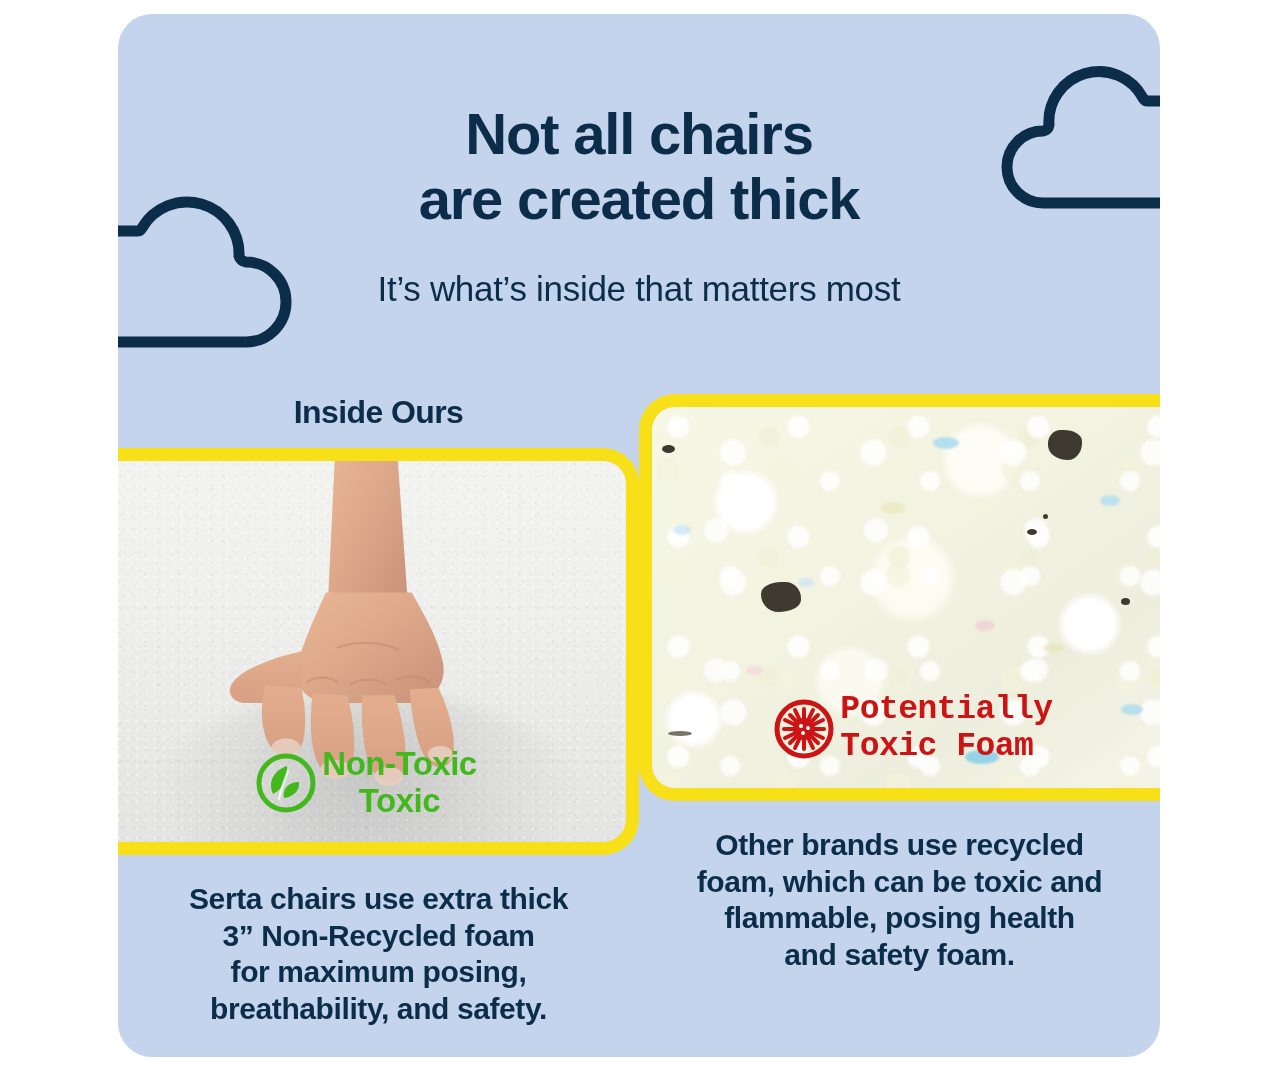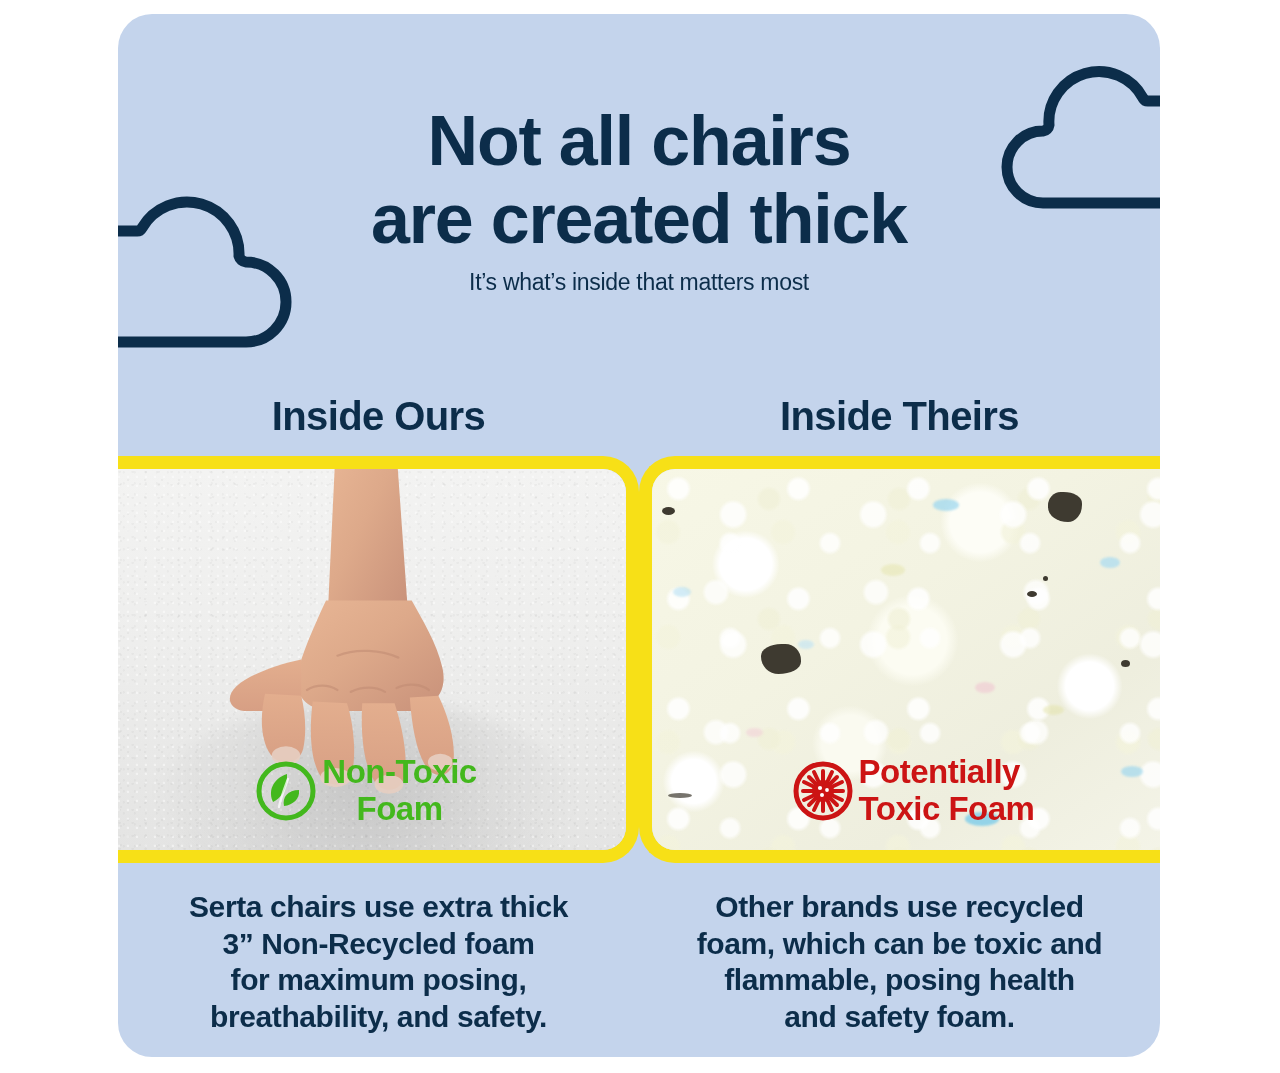--- a/index.html
+++ b/index.html
@@ -25,46 +25,46 @@
   .cloud svg{display:block;}
   .cloud-left{left:-12px;top:180px;}
   .cloud-right{right:-18px;top:46px;}
 
   
   .headline{
     position:absolute;left:0;right:0;top:88px;
     text-align:center;
     color:#0c2d4a;
     font-weight:800;
-    font-size:70px;
+    font-size:58px;
     line-height:1.12;
     letter-spacing:-1.2px;
   }
   .headline .l2{display:block;}
   .subhead{
     position:absolute;left:0;right:0;top:255px;
     text-align:center;
     color:#0c2d4a;
     font-weight:400;
-    font-size:23px;
+    font-size:35px;
     letter-spacing:-0.3px;
   }
 
   
   .cols{
     position:absolute;left:0;top:380px;width:1042px;
     display:flex;
   }
   .col{width:521px;position:relative;}
 
   .col-title{
     text-align:center;
     color:#0c2d4a;
     font-weight:800;
-    font-size:40px;
+    font-size:32px;
     letter-spacing:-0.6px;
     margin-bottom:17px;
   }
 
   
   .panel{
     position:relative;
     height:407px;
     border:13px solid #f7e017;
     box-sizing:border-box;
@@ -74,20 +74,21 @@
     margin-left:-13px;
     border-left:none;
     border-top-right-radius:36px;
     border-bottom-right-radius:36px;
   }
   .panel-right{
     margin-right:-13px;
     border-right:none;
     border-top-left-radius:36px;
     border-bottom-left-radius:36px;
+    font-family:Liberation Mono, monospace;
   }
   .media{position:absolute;inset:0;overflow:hidden;}
 
   
   .foam-white{
     position:absolute;inset:0;
     background:
       radial-gradient(ellipse 70% 50% at 50% 110%, #d8d8d8 0%, rgba(216,216,216,0) 60%),
       linear-gradient(180deg,#f3f3f2 0%, #eeeeed 45%, #e4e4e3 100%);
   }
@@ -247,35 +248,34 @@
 
           <div class="badge badge-green">
             <svg class="icon" width="64" height="64" viewBox="0 0 64 64">
               <circle cx="32" cy="32" r="27" fill="none" stroke="#43b81d" stroke-width="5"></circle>
               <path d="M33 15 C18 20 14 33 19 43 C26 40 34 31 33 15 Z" fill="#43b81d"></path>
               <path d="M45 31 C34 31 28 38 30 47 C39 46 46 40 45 31 Z" fill="#43b81d"></path>
               <path d="M25 48 C27 38 31 28 34 20" stroke="#ffffff" stroke-width="2.4" fill="none" stroke-linecap="round" opacity=".75"></path>
             </svg>
             <div class="btxt">
               <span class="l">Non-Toxic</span>
-              <span class="l">Foam</span>
+              <span class="l">Toxic</span>
             </div>
           </div>
         </div>
 
         <div class="caption">
           <span class="l">Serta chairs use extra thick</span>
           <span class="l">3” Non-Recycled foam</span>
           <span class="l">for maximum posing,</span>
           <span class="l">breathability, and safety.</span>
         </div>
       </div>
 
       <div class="col">
-        <div class="col-title">Inside Theirs</div>
 
         <div class="panel panel-right">
           <div class="media">
             <div class="foam-recycled"></div>
 
             <div class="fleck" style="left:54%;top:8%;width:26px;height:12px;background:#9fd8ef;opacity:.75;"></div>
             <div class="fleck" style="left:86%;top:23%;width:20px;height:11px;background:#a9dcf2;opacity:.7;"></div>
             <div class="fleck" style="left:4%;top:31%;width:18px;height:10px;background:#b6e0f3;opacity:.6;"></div>
             <div class="fleck" style="left:28%;top:45%;width:16px;height:9px;background:#bfe4f5;opacity:.6;"></div>
             <div class="fleck" style="left:60%;top:90%;width:34px;height:14px;background:#7ecdea;opacity:.8;"></div>

